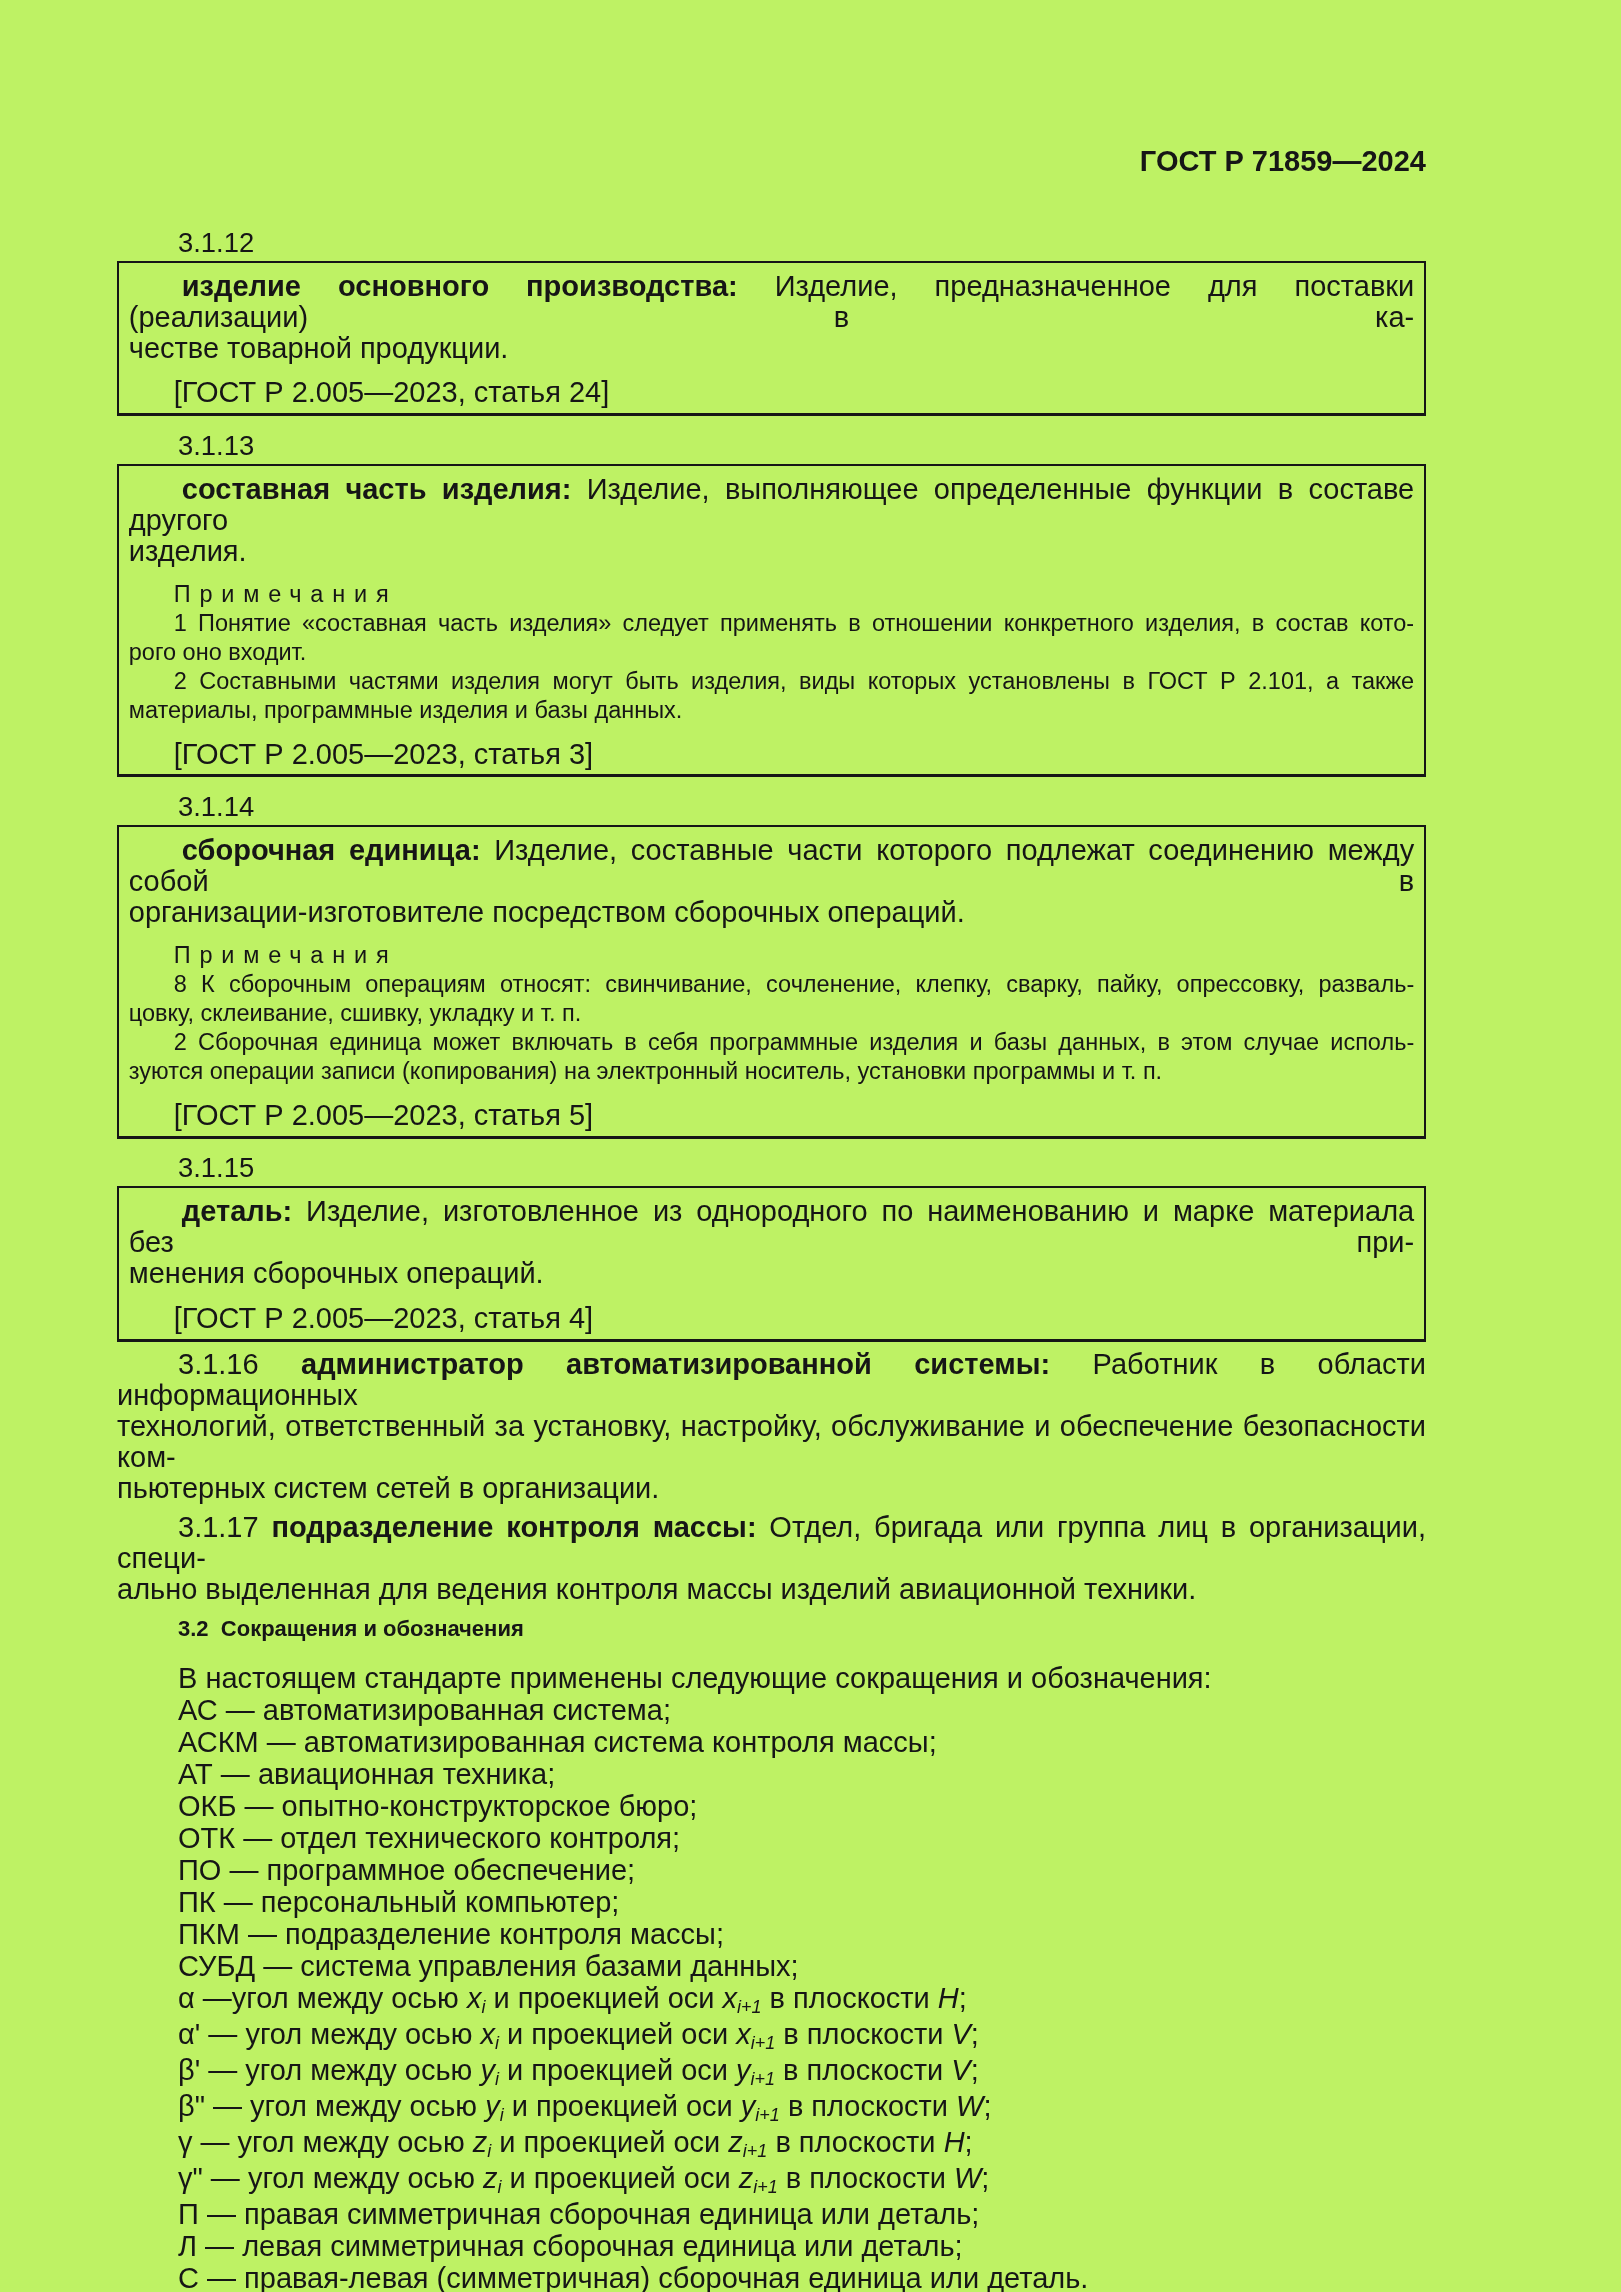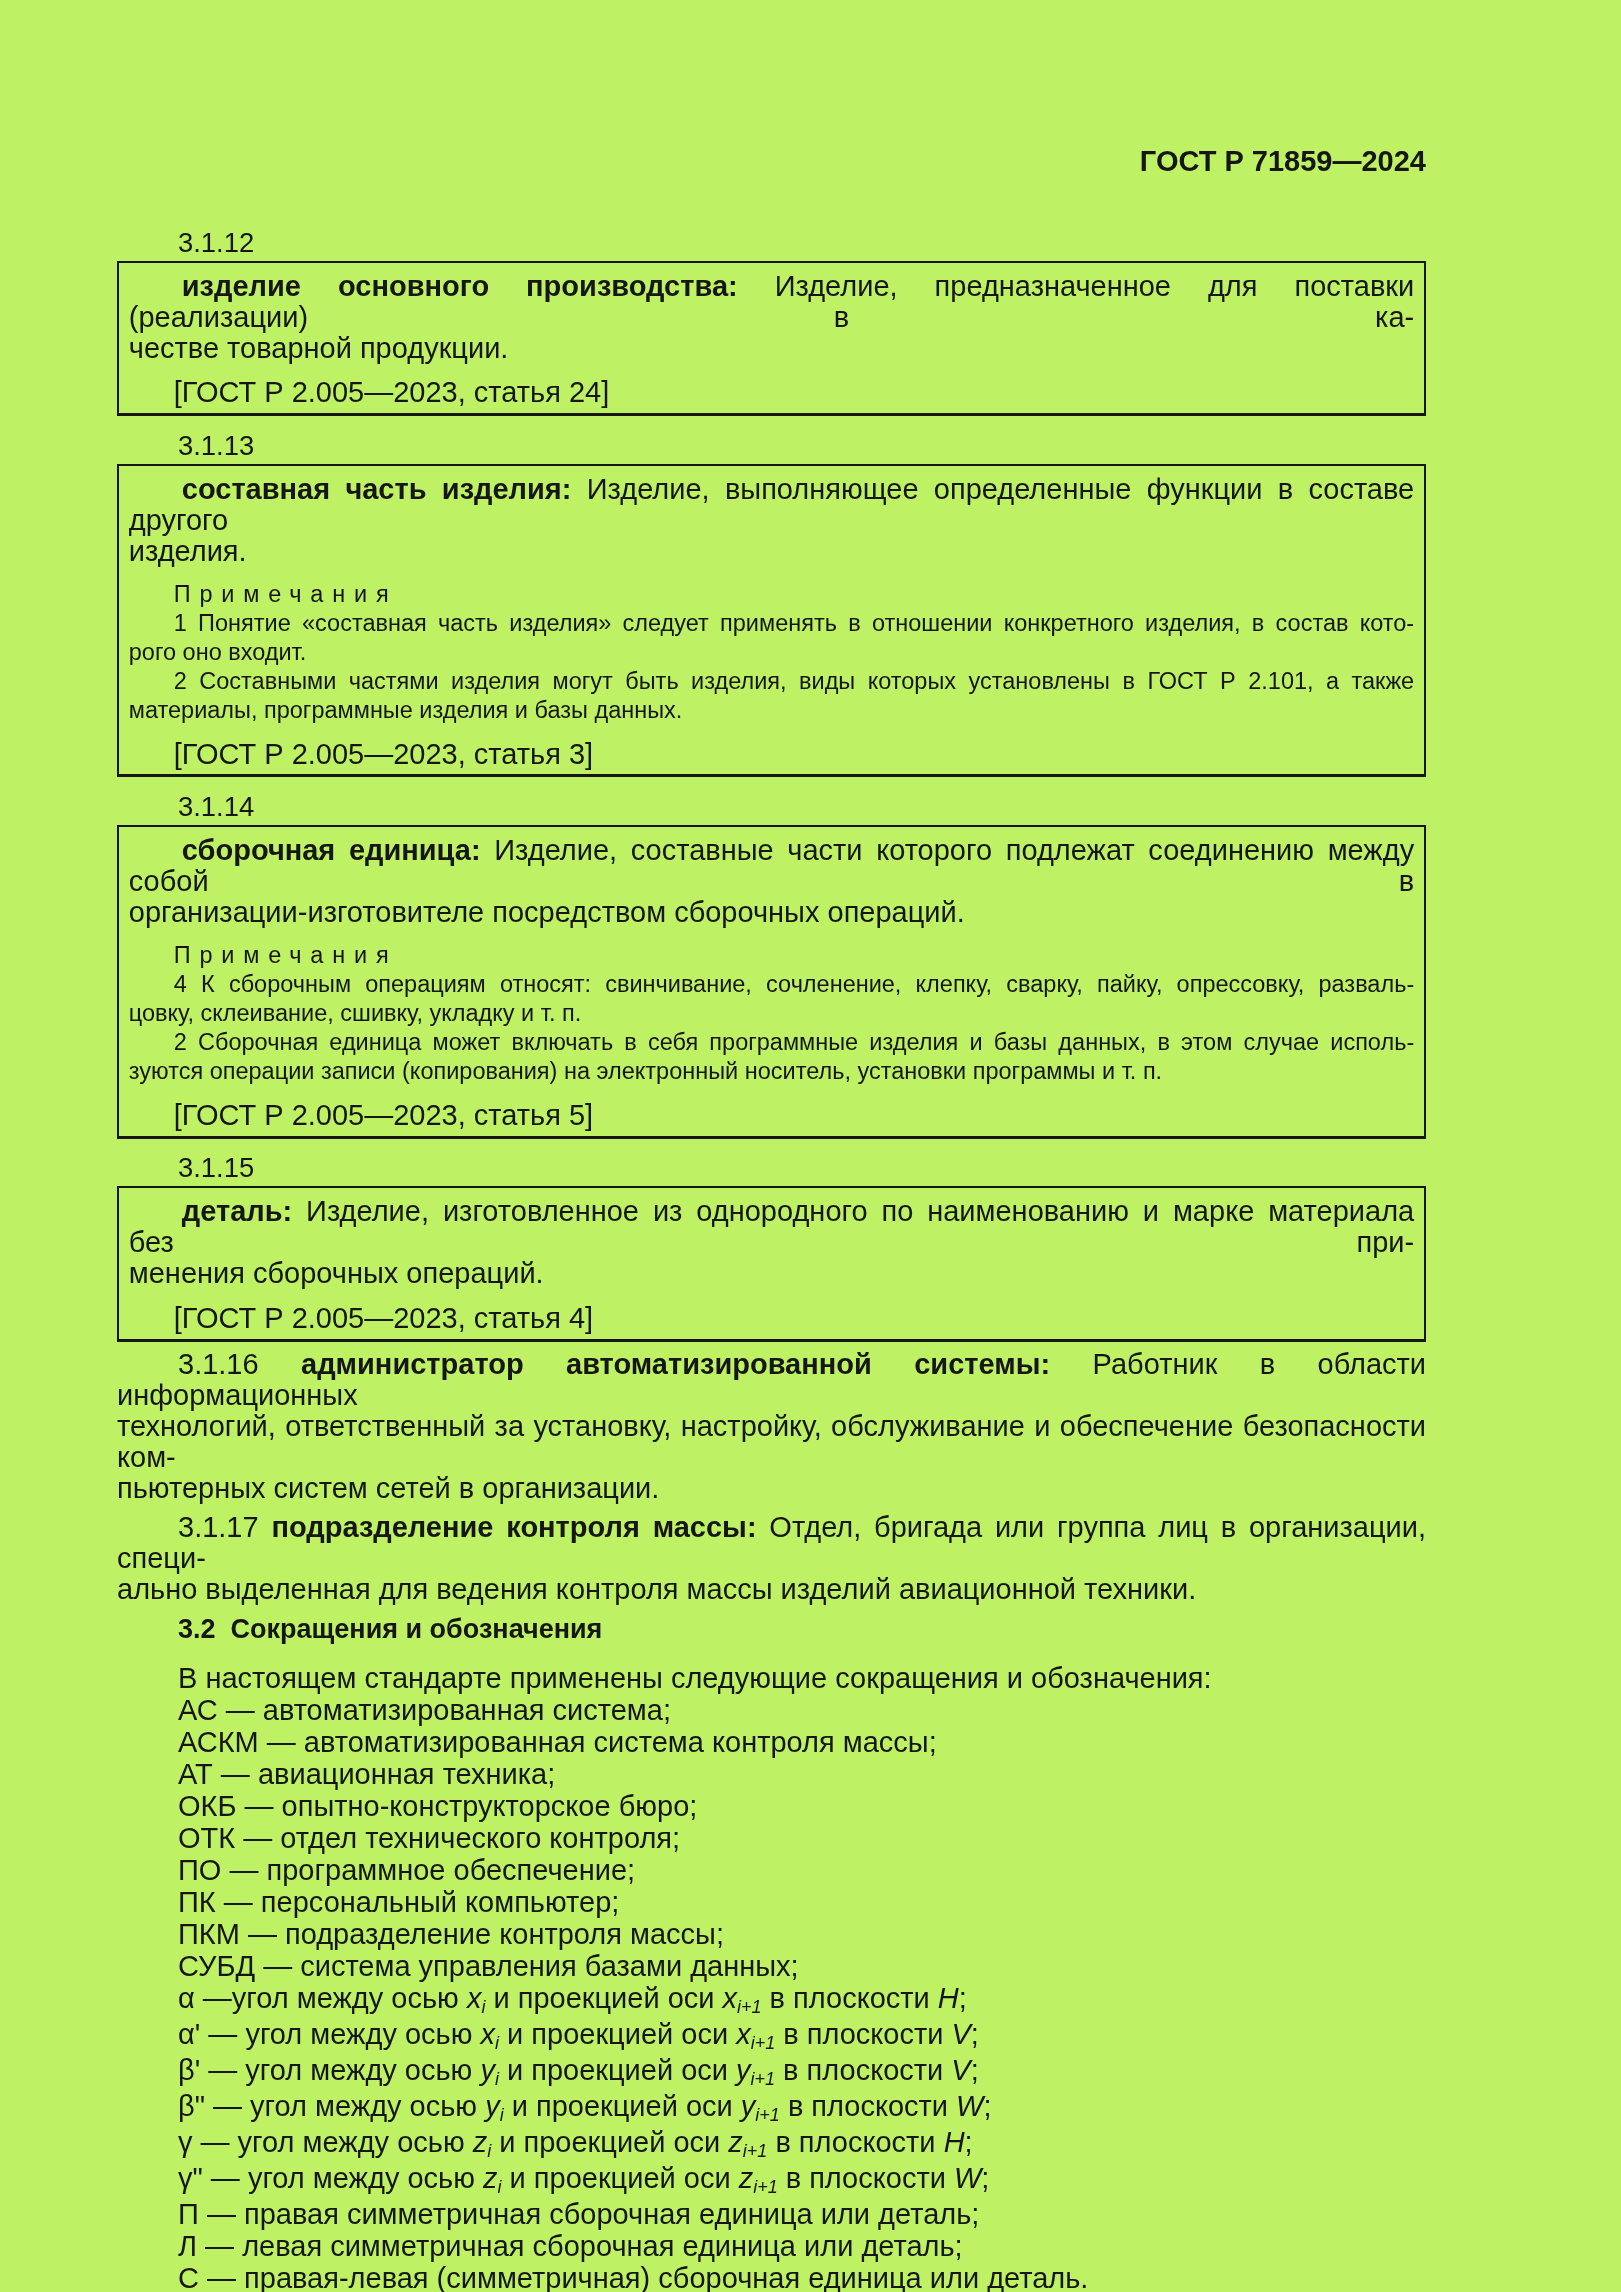--- a/index.html
+++ b/index.html
@@ -48,21 +48,21 @@
   .note-para .line.first { text-indent:45px; }
   .source-para { margin-top:13.7px; }
   .source-para .line.first { text-indent:45px; }
 
   .para { margin-top:8px; }
   .box + .para { margin-top:7.8px; }
   .para .line.first { text-indent:61px; }
 
   .heading {
     margin-top:7.8px;
-    font-size:27px; line-height:32px;
+    font-size:22px; line-height:32px;
     font-weight:bold;
     text-indent:61px;
   }
   .heading + .para { margin-top:17.6px; }
 
   .list .line { line-height:32px; text-indent:61px; }
 
   .page-number {
     margin-top:21.6px;
     text-align:right;
@@ -107,21 +107,21 @@
           </div>
         </div>
         <div class="clause-label">3.1.14</div>
         <div class="box">
           <div class="body-para">
             <div class="line first jl"><span class="bold">сборочная единица: </span><span>Изделие, составные части которого подлежат соединению между собой в</span></div>
             <div class="line"><span>организации-изготовителе посредством сборочных операций.</span></div>
           </div>
           <div class="notes-header">Примечания</div>
           <div class="note-para">
-            <div class="line note-line first jl"><span>4 К сборочным операциям относят: свинчивание, сочленение, клепку, сварку, пайку, опрессовку, разваль-</span></div>
+            <div class="line note-line first jl"><span>8 К сборочным операциям относят: свинчивание, сочленение, клепку, сварку, пайку, опрессовку, разваль-</span></div>
             <div class="line note-line"><span>цовку, склеивание, сшивку, укладку и т. п.</span></div>
           </div>
           <div class="note-para">
             <div class="line note-line first jl"><span>2 Сборочная единица может включать в себя программные изделия и базы данных, в этом случае исполь-</span></div>
             <div class="line note-line"><span>зуются операции записи (копирования) на электронный носитель, установки программы и т. п.</span></div>
           </div>
           <div class="source-para">
             <div class="line first"><span>[ГОСТ Р 2.005—2023, статья 5]</span></div>
           </div>
         </div>

